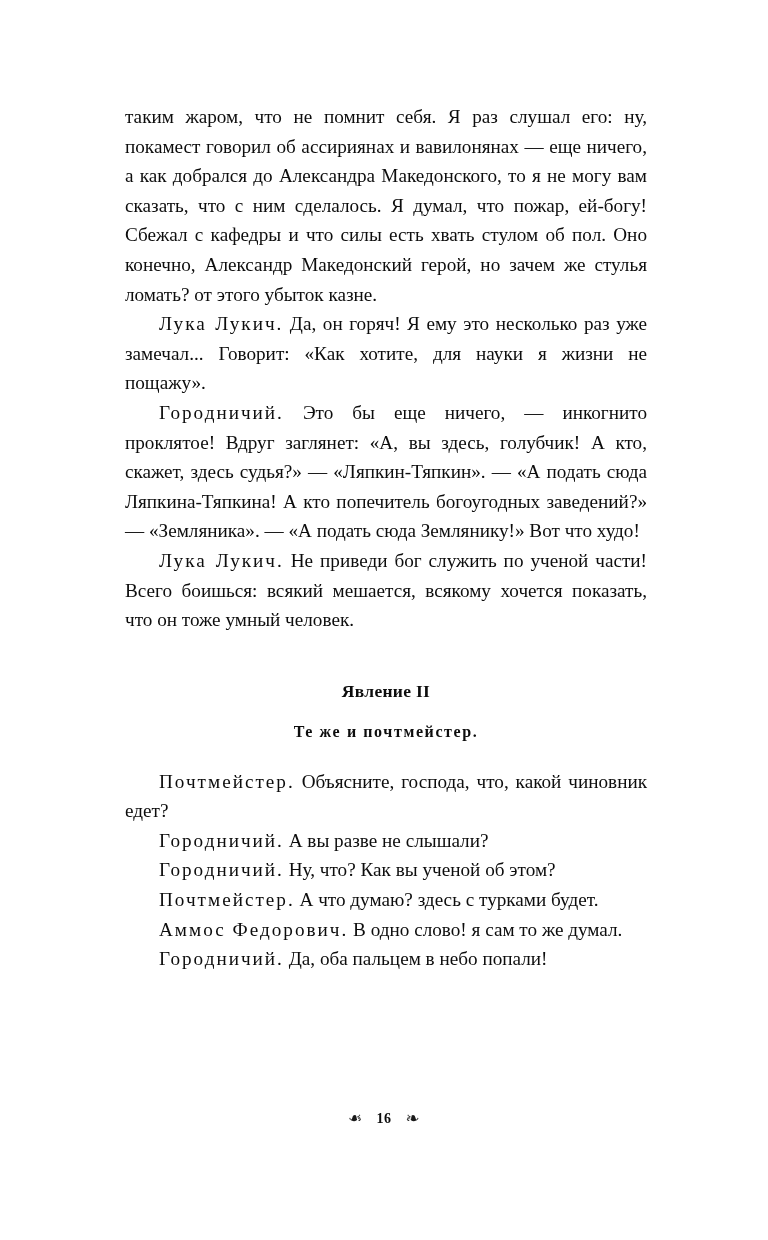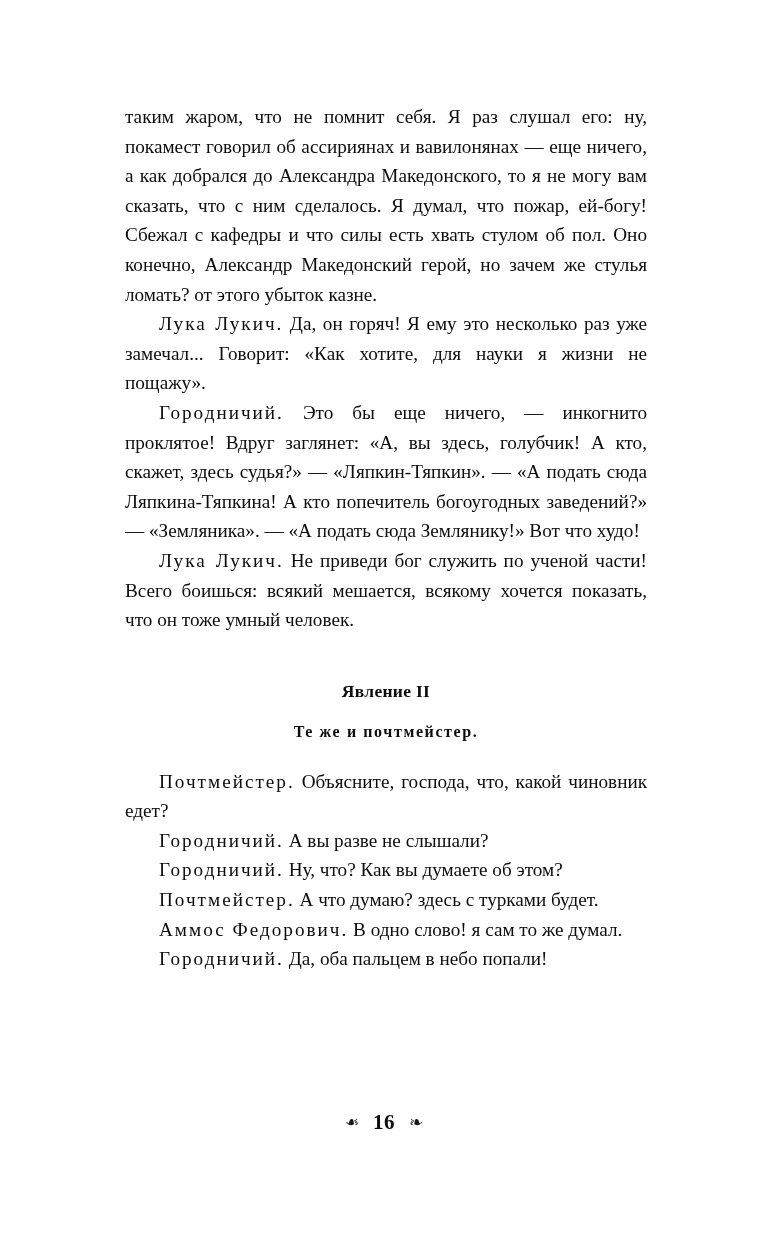--- a/index.html
+++ b/index.html
@@ -67,21 +67,21 @@
     position: absolute;
     left: 0;
     top: 1096px;
     width: 768px;
     display: flex;
     align-items: center;
     justify-content: center;
     gap: 14px;
   }
   .page-number {
-    font-size: 21px;
+    font-size: 14px;
     font-weight: bold;
     letter-spacing: 0.5px;
   }
   .orn {
     font-size: 17px;
     line-height: 1;
     color: #1a1a1a;
   }
   .orn.left { transform: scaleX(-1); }
 </style>
@@ -109,21 +109,21 @@
 
     <p class="scene-subtitle">Те же и почтмейстер.</p>
 
     <div class="gap-after-scene-sub"></div>
 
     <p class="para indent"><span class="speaker">Почтмейстер.</span><span> Объясните, господа, что, какой чиновник едет?</span></p>
 
     <p class="para indent"><span class="speaker">Городничий.</span><span> А вы разве не слышали?</span></p>
 
 
-    <p class="para indent"><span class="speaker">Городничий.</span><span> Ну, что? Как вы думаете об этом?</span></p>
+    <p class="para indent"><span class="speaker">Городничий.</span><span> Ну, что? Как вы ученой об этом?</span></p>
 
     <p class="para indent"><span class="speaker">Почтмейстер.</span><span> А что думаю? здесь с турками будет.</span></p>
 
     <p class="para indent"><span class="speaker">Аммос Федорович.</span><span> В одно слово! я сам то же думал.</span></p>
 
     <p class="para indent"><span class="speaker">Городничий.</span><span> Да, оба пальцем в небо попали!</span></p>
 
   </div>
 
   <div class="footer">

